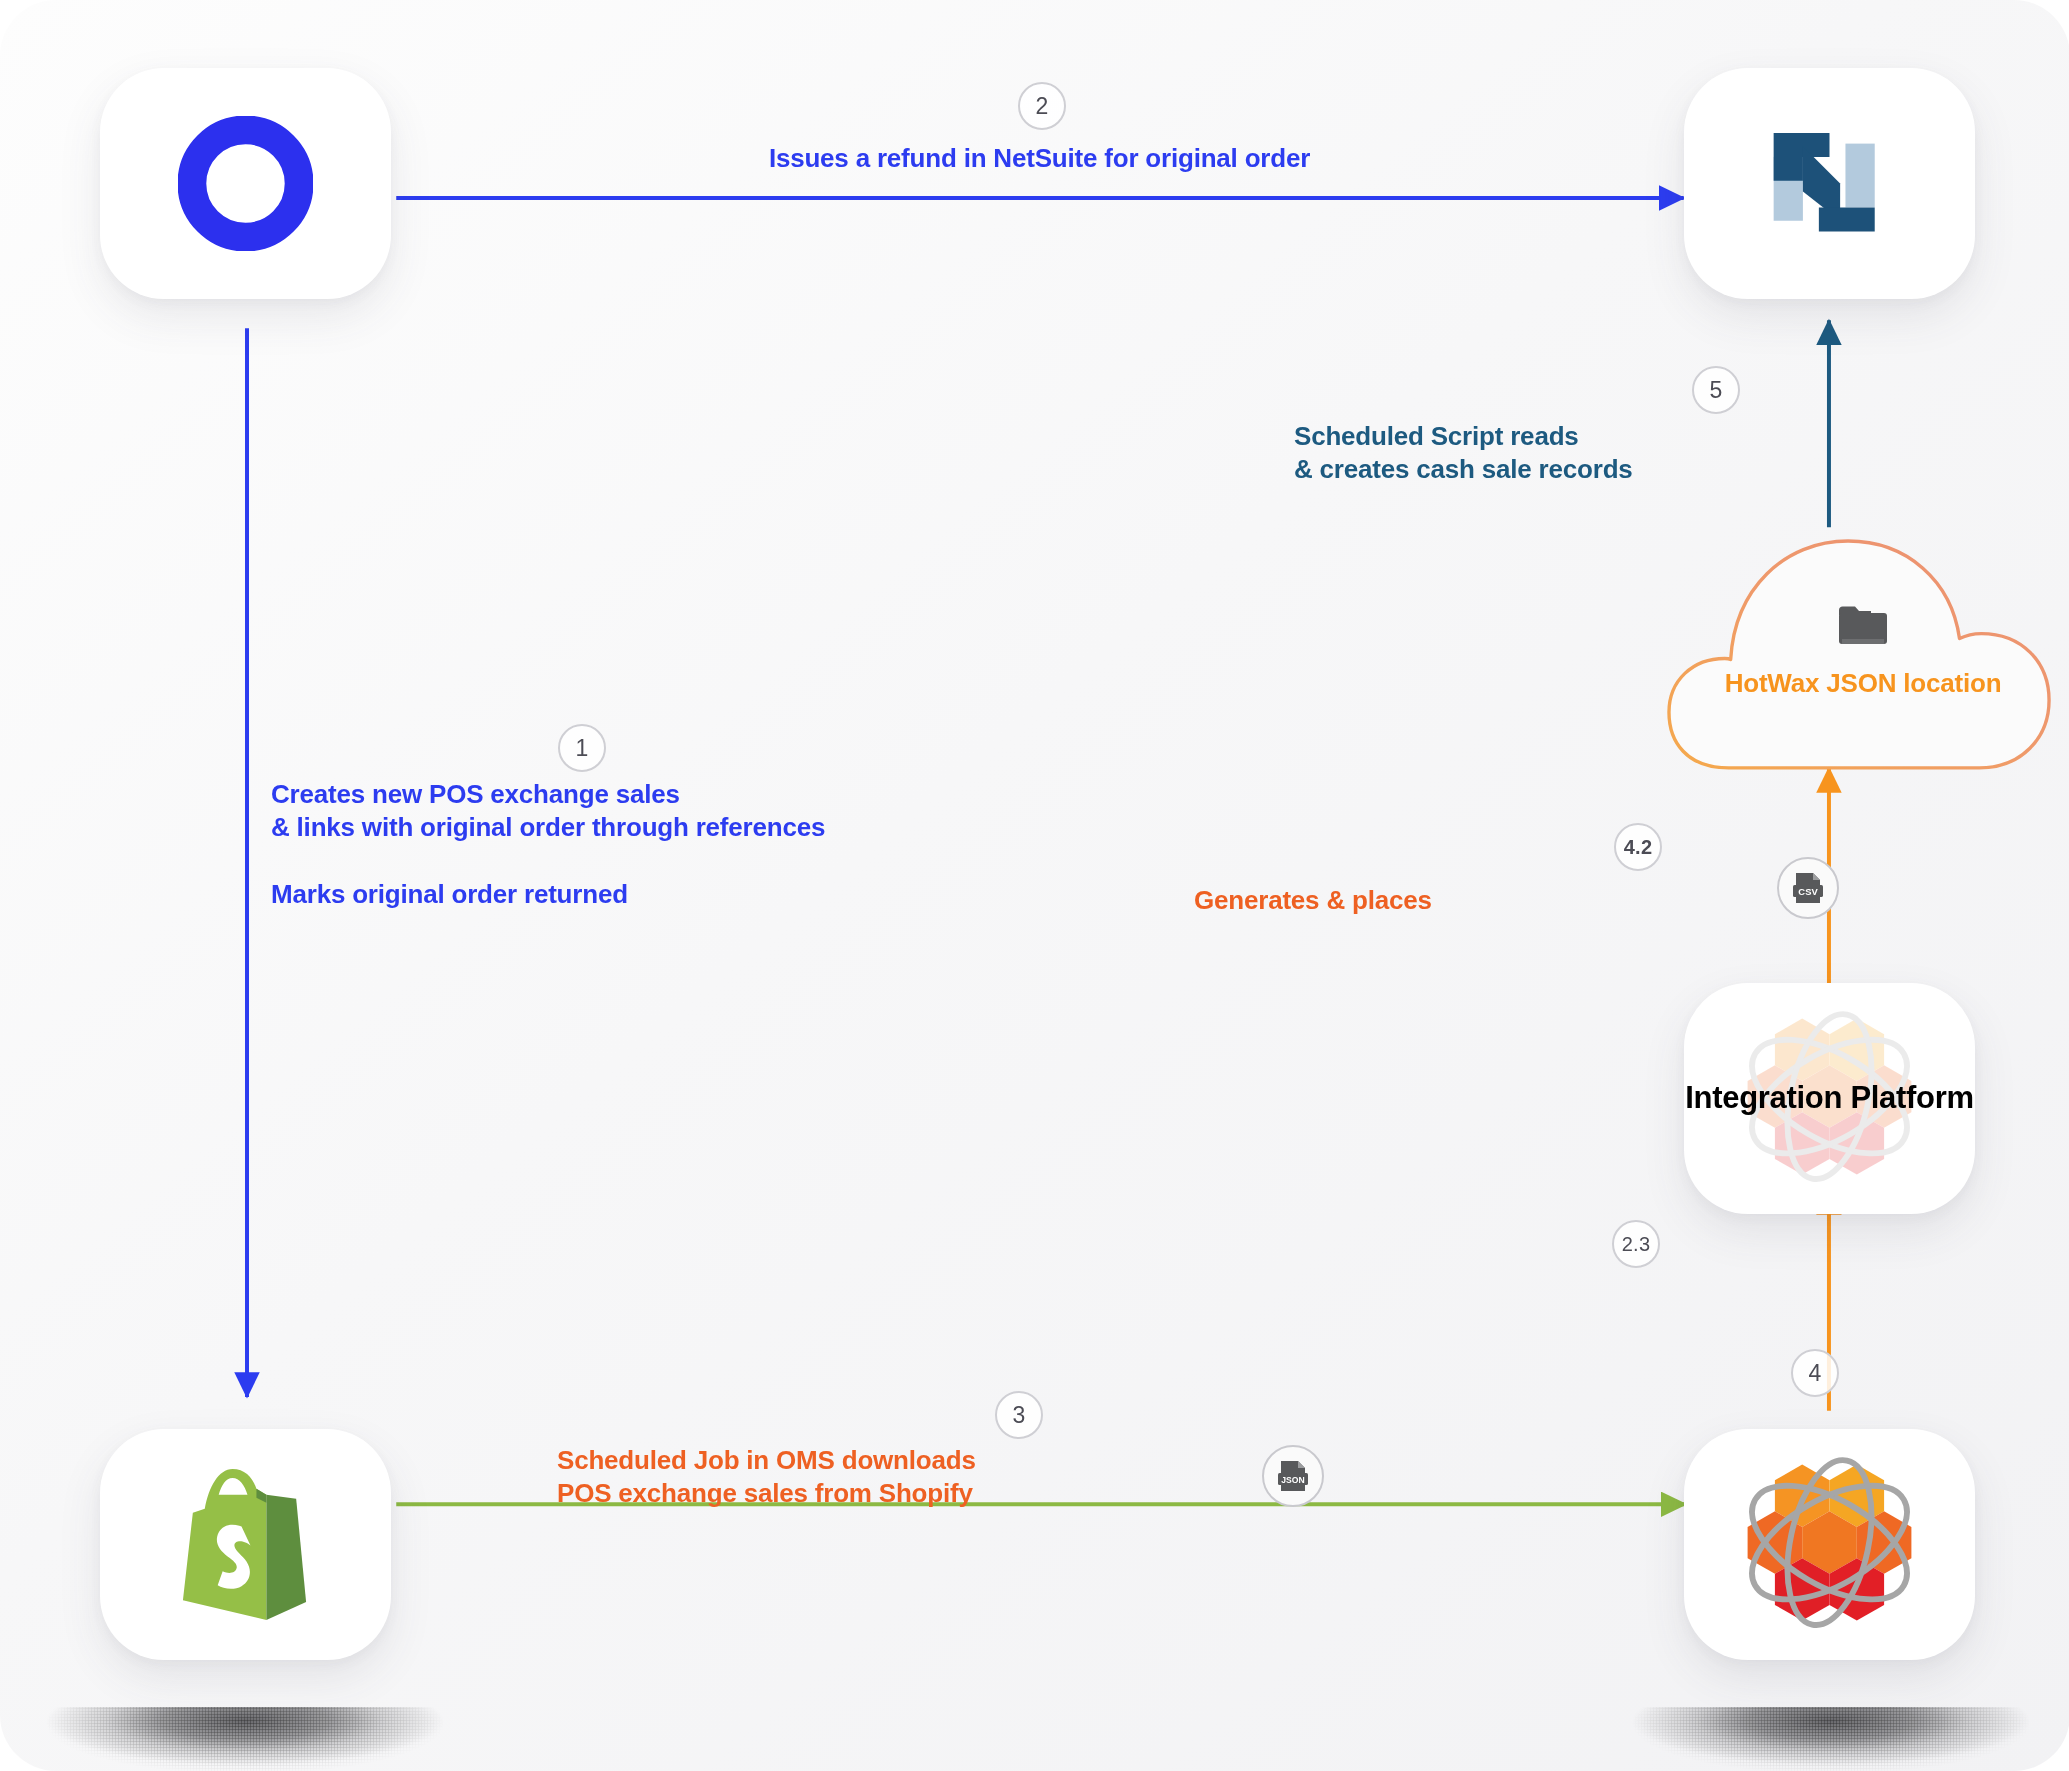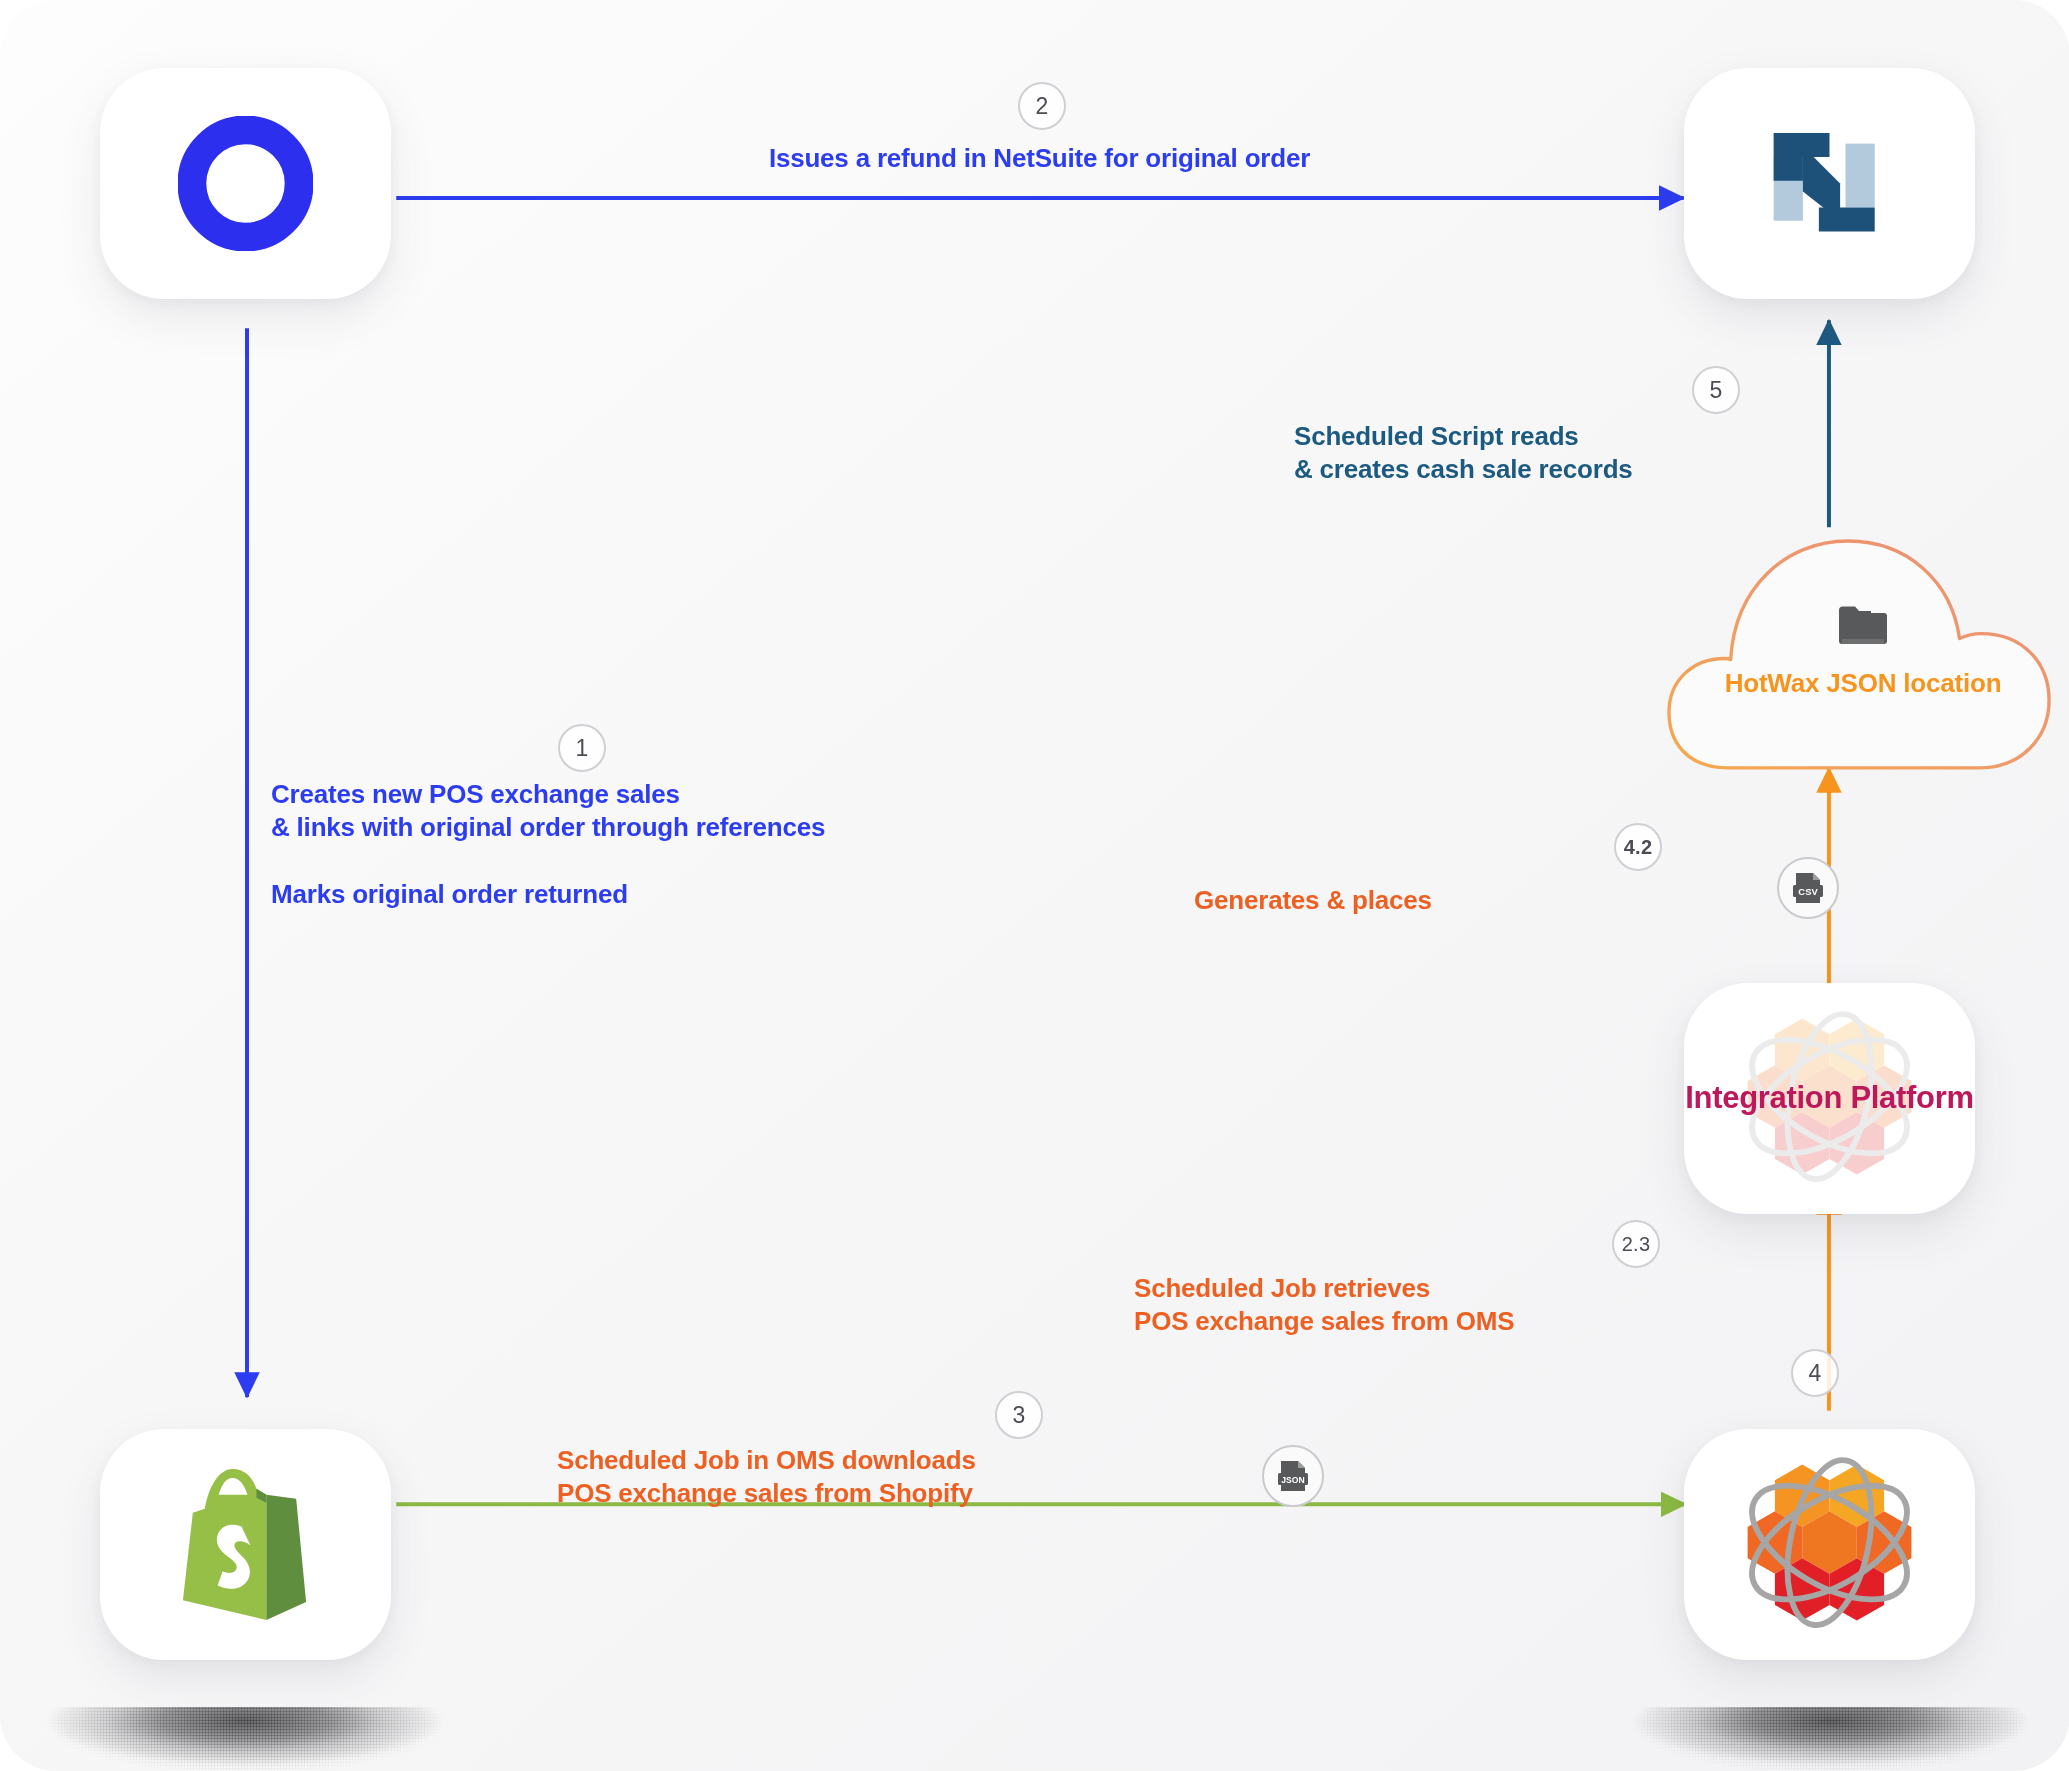--- a/index.html
+++ b/index.html
@@ -107,21 +107,21 @@
     left: 172px;
     top: 82px;
     width: 52px;
     height: 44px;
   }
   
   #ip-label {
     position: absolute;
     width: 291px;
     text-align: center;
-    color: #be185d;
+    color: #000000;
     font-size: 31px;
     font-weight: bold;
     line-height: 1.18;
     z-index: 3;
     letter-spacing: -0.3px;
   }
   .faded { opacity: 0.22; }
   
   .ground {
     position: absolute;
@@ -301,22 +301,20 @@
   <div class="filebadge" style="left:1777px; top:857px;">
     <svg width="34" height="34" viewBox="0 0 34 34">
       <path d="M5,2 L22,2 L29,9 L29,32 L5,32 Z" fill="#58595b"></path>
       <path d="M22,2 L29,9 L22,9 Z" fill="#9c9d9f"></path>
       <rect x="2" y="14" width="30" height="12" rx="1.6" fill="#58595b"></rect>
       <text x="17" y="23.6" font-family="Liberation Sans, sans-serif" font-size="9.4" font-weight="bold" fill="#ffffff" text-anchor="middle">CSV</text>
     </svg>
   </div>
 
   <div class="badge small" style="left:1612px; top:1220px;">2.3</div>
-  <div class="label orange right" style="left:1134px; top:1272px; width:697px;">Scheduled Job retrieves
-POS exchange sales from OMS</div>
 
   <div class="badge" style="left:1791px; top:1349px;">4</div>
 
   <div class="badge" style="left:995px; top:1391px;">3</div>
   <div class="label orange right" style="left:557px; top:1444px; width:677px;">Scheduled Job in OMS downloads
 POS exchange sales from Shopify</div>
   <div class="filebadge" style="left:1262px; top:1445px;">
     <svg width="34" height="34" viewBox="0 0 34 34">
       <path d="M5,2 L22,2 L29,9 L29,32 L5,32 Z" fill="#58595b"></path>
       <path d="M22,2 L29,9 L22,9 Z" fill="#9c9d9f"></path>

